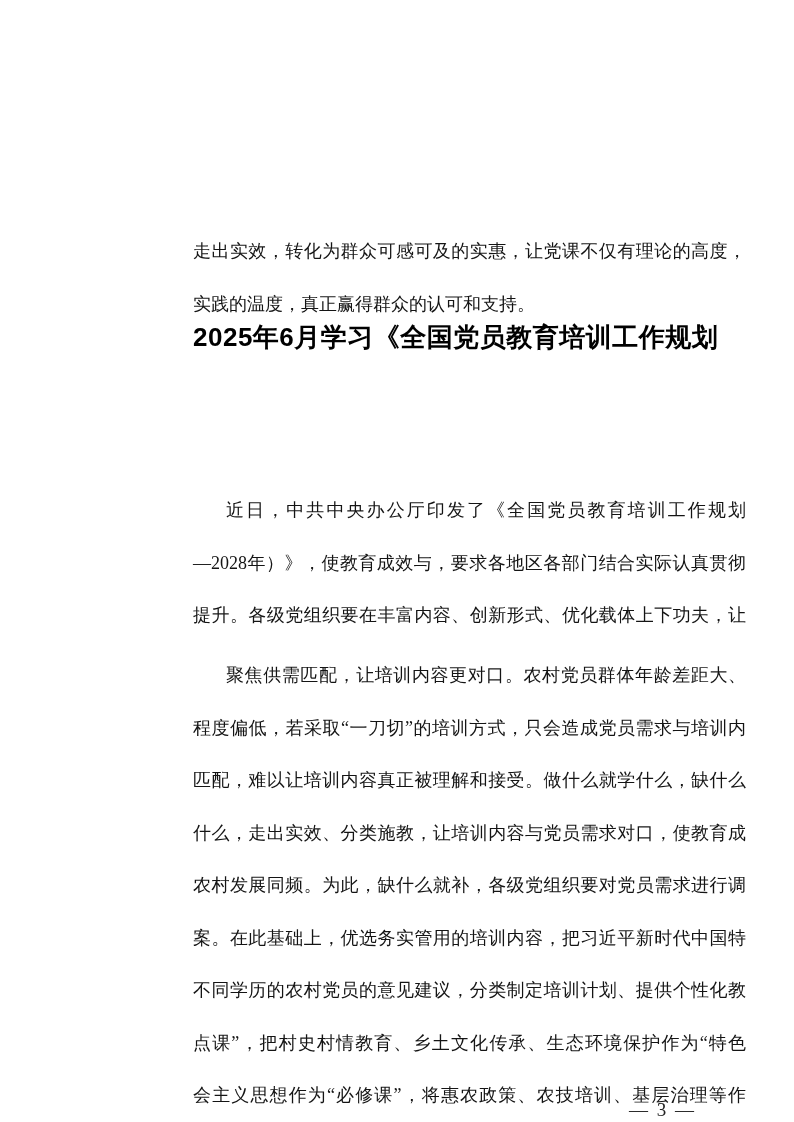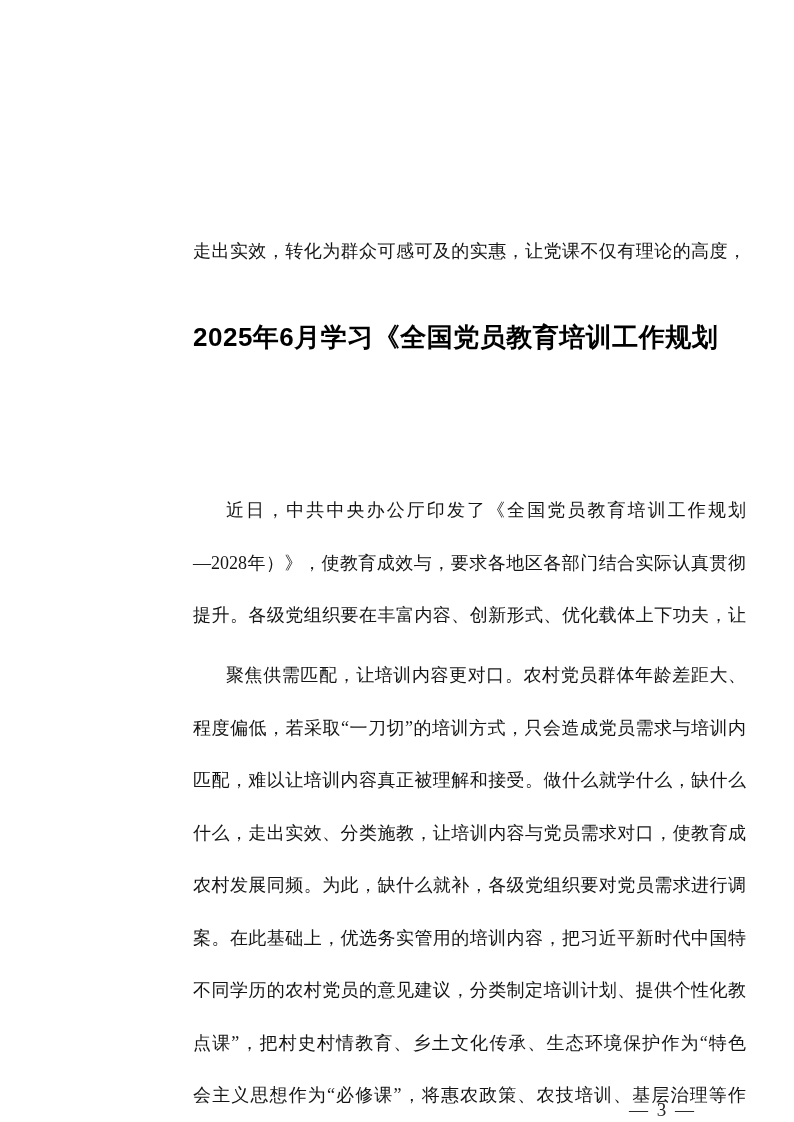--- a/index.html
+++ b/index.html
@@ -68,20 +68,21 @@
     letter-spacing: 2px;
   }
 </style>
 </head>
 <body>
 
 <div class="page">
 
   <div class="content-col block-continuation">
     <div class="body-line">走出实效，转化为群众可感可及的实惠，让党课不仅有理论的高度，更有</div>
+    <div class="body-line line-end">实践的温度，真正赢得群众的认可和支持。</div>
   </div>
 
   <div class="content-col block-heading doc-heading">
     <div class="heading-line">2025年6月学习《全国党员教育培训工作规划（2024—</div>
   </div>
 
   <div class="content-col block-para1">
     <div class="body-line indent">近日，中共中央办公厅印发了《全国党员教育培训工作规划（2024</div>
     <div class="body-line">—2028年）》，使教育成效与，要求各地区各部门结合实际认真贯彻落实。</div>
     <div class="body-line">提升。各级党组织要在丰富内容、创新形式、优化载体上下功夫，让农村</div>

